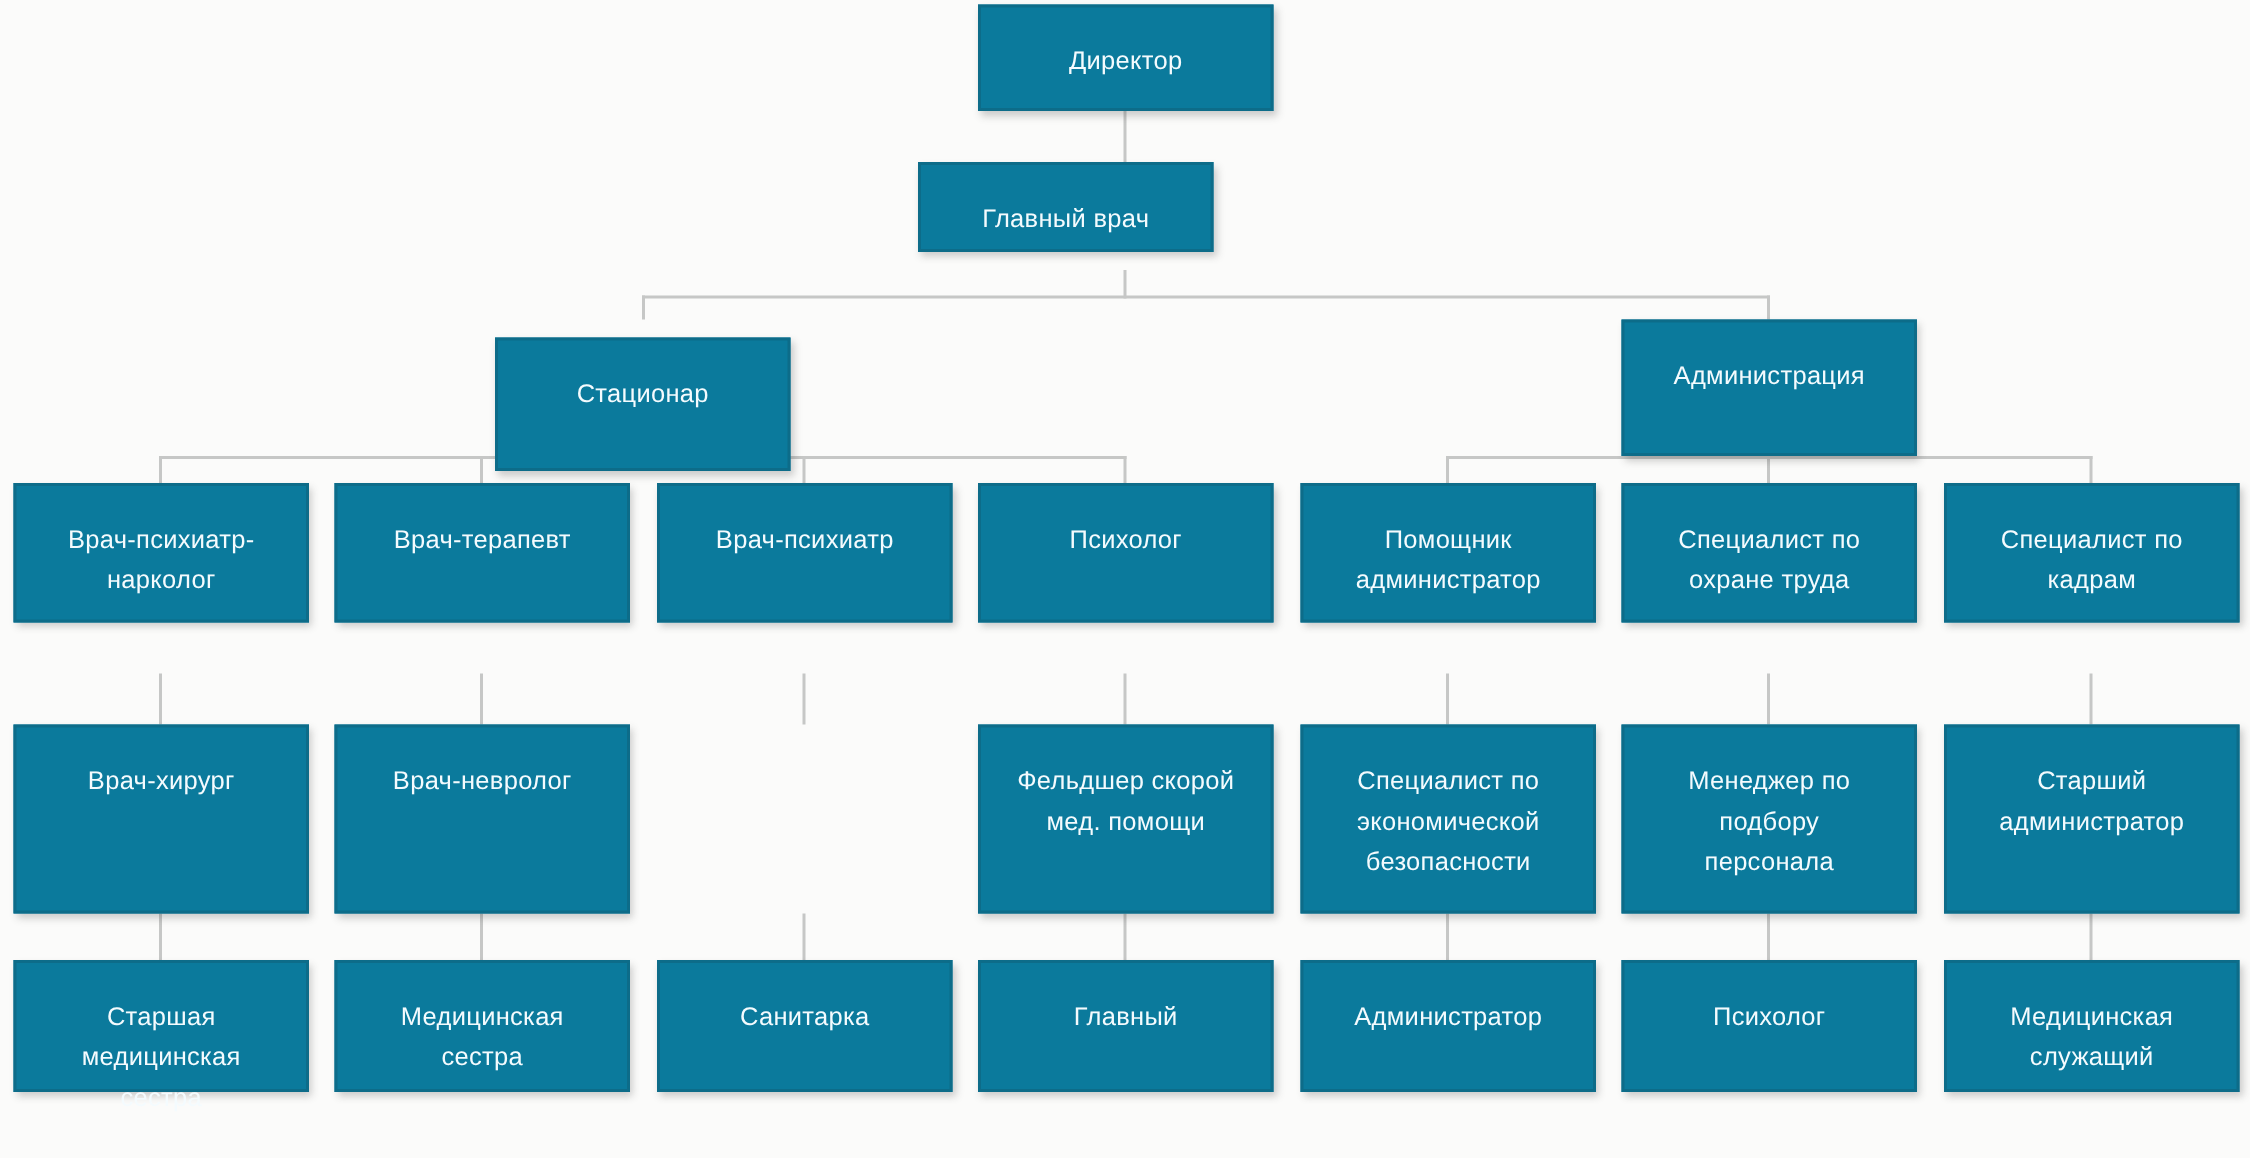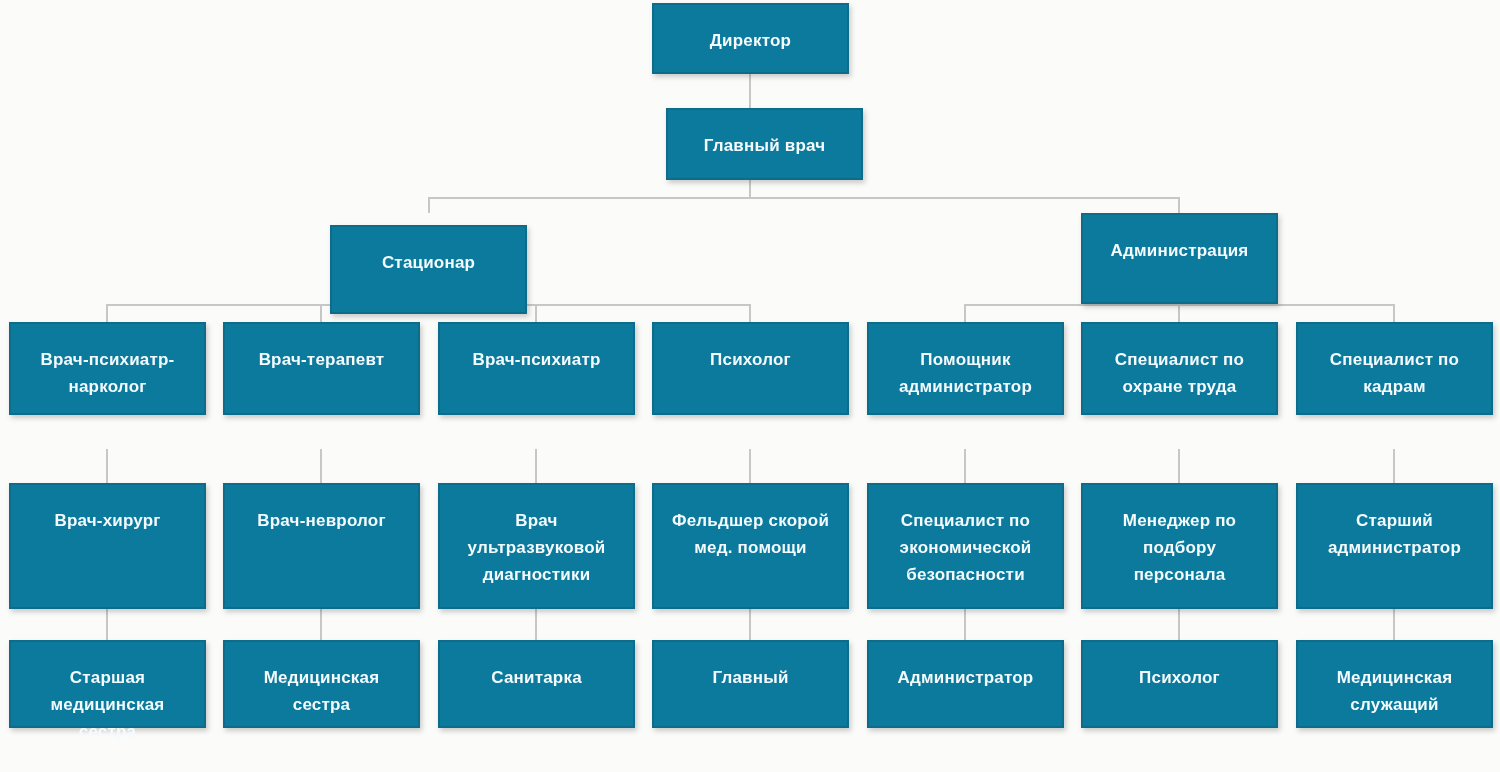--- a/index.html
+++ b/index.html
@@ -21,21 +21,21 @@
     border:2px solid #0d6c89;
     box-shadow:2px 3px 5px rgba(60,60,60,0.25);
     text-align:center;
     padding:22px 8px 0 8px;
     z-index:2;
   }
   .node .lbl{
     display:block;
     color:#f4fbfe;
     font-size:17px;
-    font-weight:700;
+    font-weight:400;
     line-height:27px;
     white-space:pre-line;
     letter-spacing:0.2px;
   }
   
   .c0{left:9px}.c1{left:223px}.c2{left:438px}.c3{left:652px}
   .c4{left:867px}.c5{left:1081px}.c6{left:1296px}
   
   .r2{top:322px;height:93px}
   .r3{top:483px;height:126px}
@@ -87,21 +87,21 @@
   <div class="cn v" style="left:535px;top:609px;height:31px"></div>
   <div class="cn v" style="left:749px;top:609px;height:31px"></div>
   <div class="cn v" style="left:964px;top:609px;height:31px"></div>
   <div class="cn v" style="left:1178px;top:609px;height:31px"></div>
   <div class="cn v" style="left:1393px;top:609px;height:31px"></div>
 
   <div class="node" style="left:652px;top:3px;height:71px">
     <span class="lbl">Директор</span>
   </div>
 
-  <div class="node" style="left:666px;top:108px;height:72px">
+  <div class="node" style="left:612px;top:108px;height:60px">
     <span class="lbl">Главный врач</span>
   </div>
 
   <div class="node" style="left:330px;top:225px;height:89px">
     <span class="lbl">Стационар</span>
   </div>
 
   <div class="node" style="left:1081px;top:213px;height:91px">
     <span class="lbl">Администрация</span>
   </div>
@@ -130,25 +130,20 @@
   <div class="node c6 r2">
     <span class="lbl">Специалист по
 кадрам</span>
   </div>
 
   <div class="node c0 r3">
     <span class="lbl">Врач-хирург</span>
   </div>
   <div class="node c1 r3">
     <span class="lbl">Врач-невролог</span>
-  </div>
-  <div class="node c2 r3">
-    <span class="lbl">Врач
-ультразвуковой
-диагностики</span>
   </div>
   <div class="node c3 r3">
     <span class="lbl">Фельдшер скорой
 мед. помощи</span>
   </div>
   <div class="node c4 r3">
     <span class="lbl">Специалист по
 экономической
 безопасности</span>
   </div>

